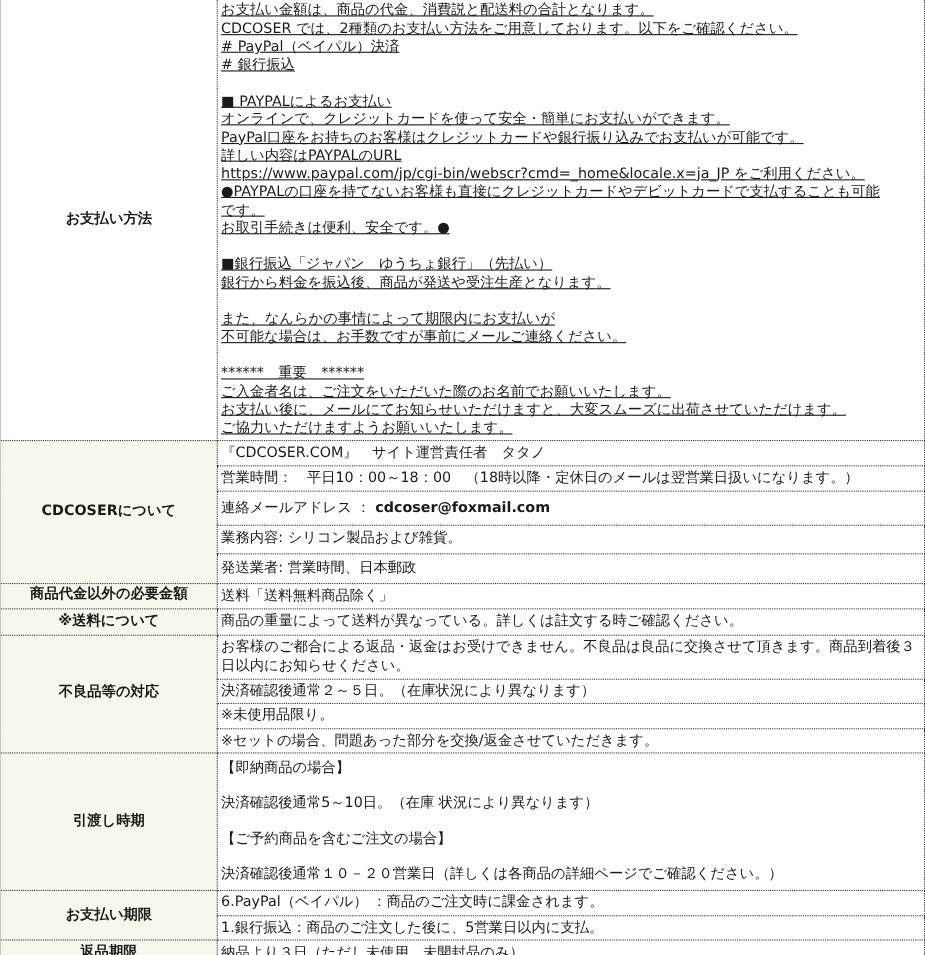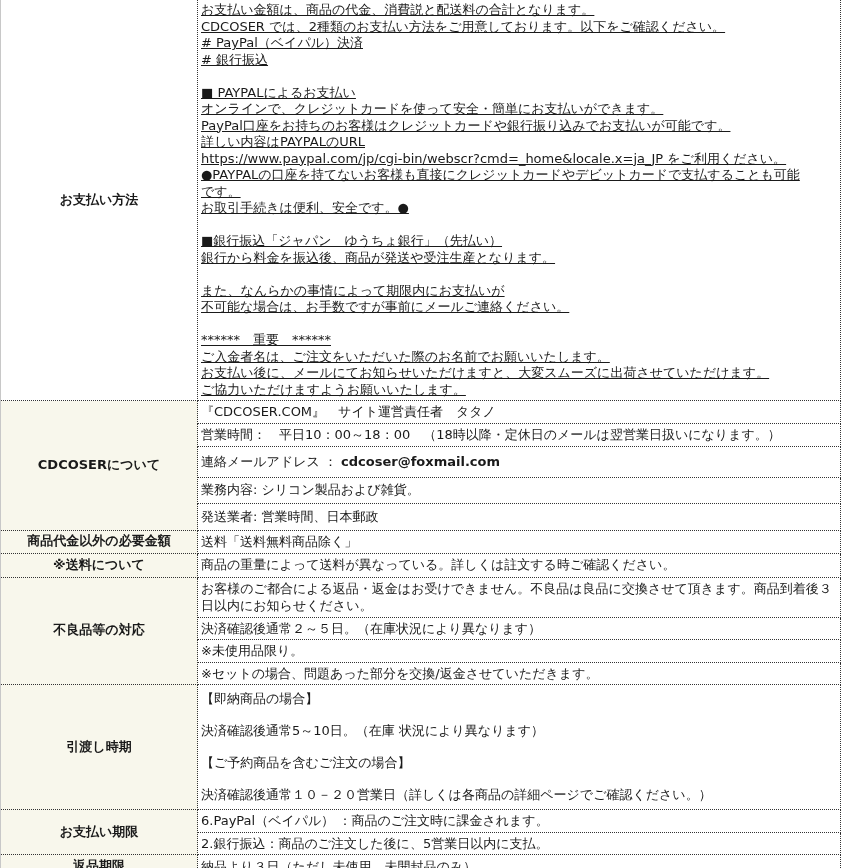--- a/index.html
+++ b/index.html
@@ -154,21 +154,21 @@
 【ご予約商品を含むご注文の場合】
 
 決済確認後通常１０－２０営業日（詳しくは各商品の詳細ページでご確認ください。）</td>
   </tr>
 
   <tr>
     <th class="rowhead" rowspan="2">お支払い期限</th>
     <td class="content h20">6.PayPal（ベイパル） ：商品のご注文時に課金されます。</td>
   </tr>
   <tr>
-    <td class="content h20">2.銀行振込：商品のご注文した後に、5営業日以内に支払。</td>
+    <td class="content h20">1.銀行振込：商品のご注文した後に、5営業日以内に支払。</td>
   </tr>
 
   <tr>
     <th class="rowhead">返品期限</th>
     <td class="content h23">納品より３日（ただし未使用、未開封品のみ）</td>
   </tr>
 
 </tbody>
   </table>
 

